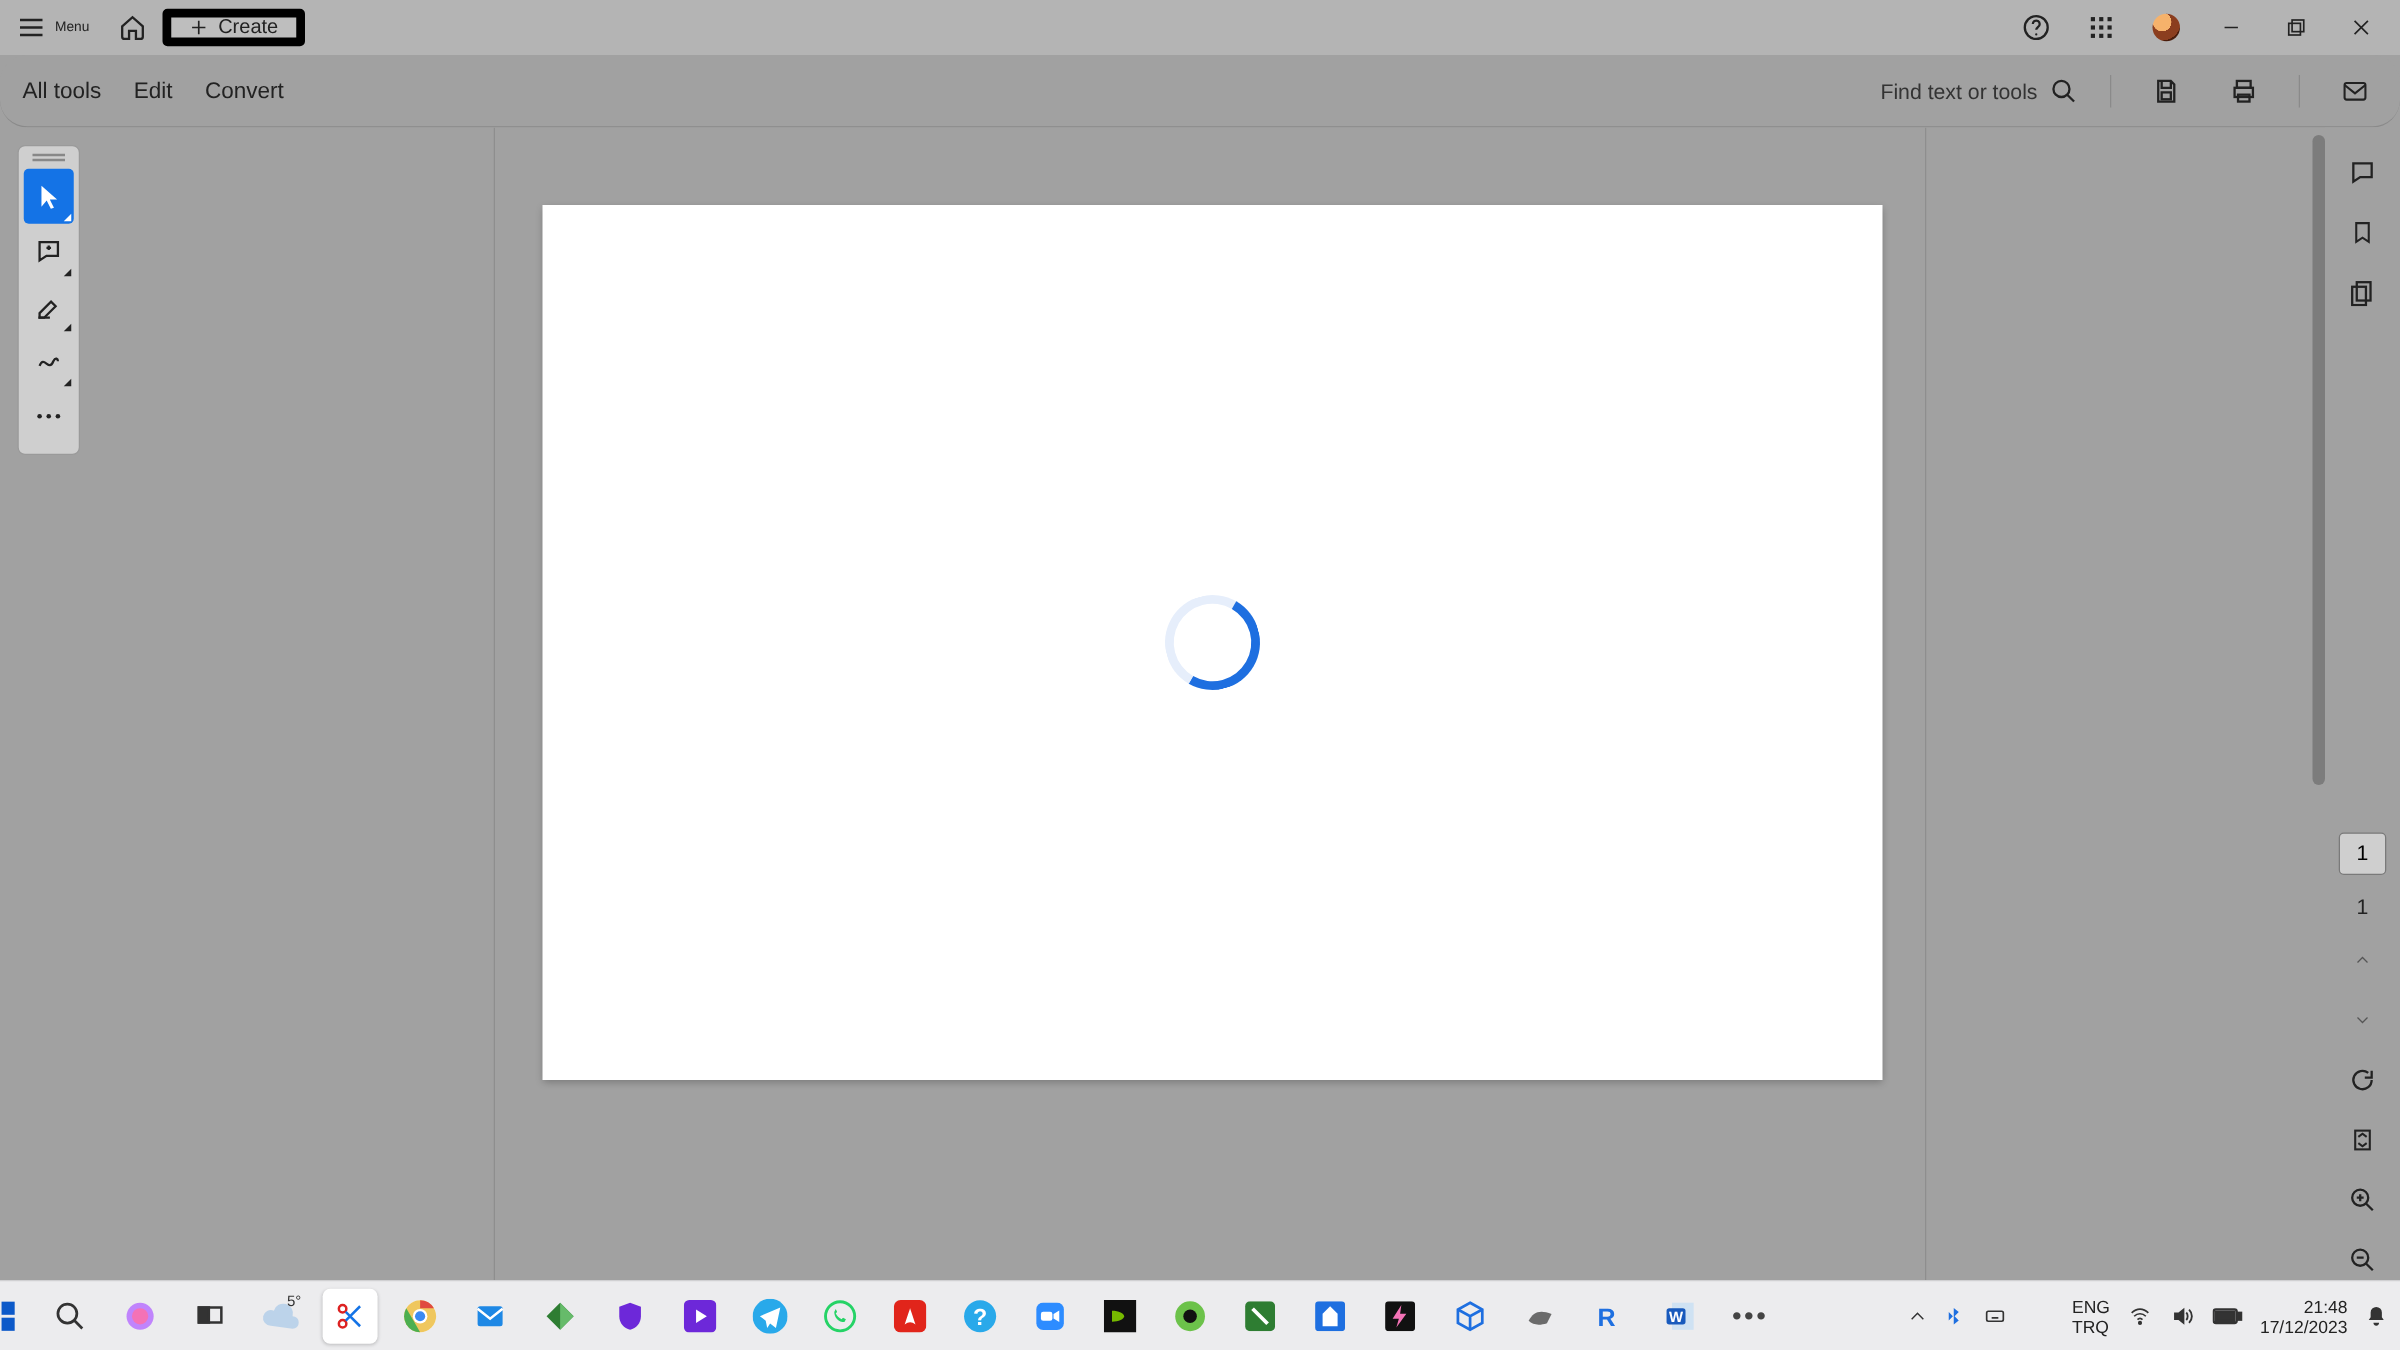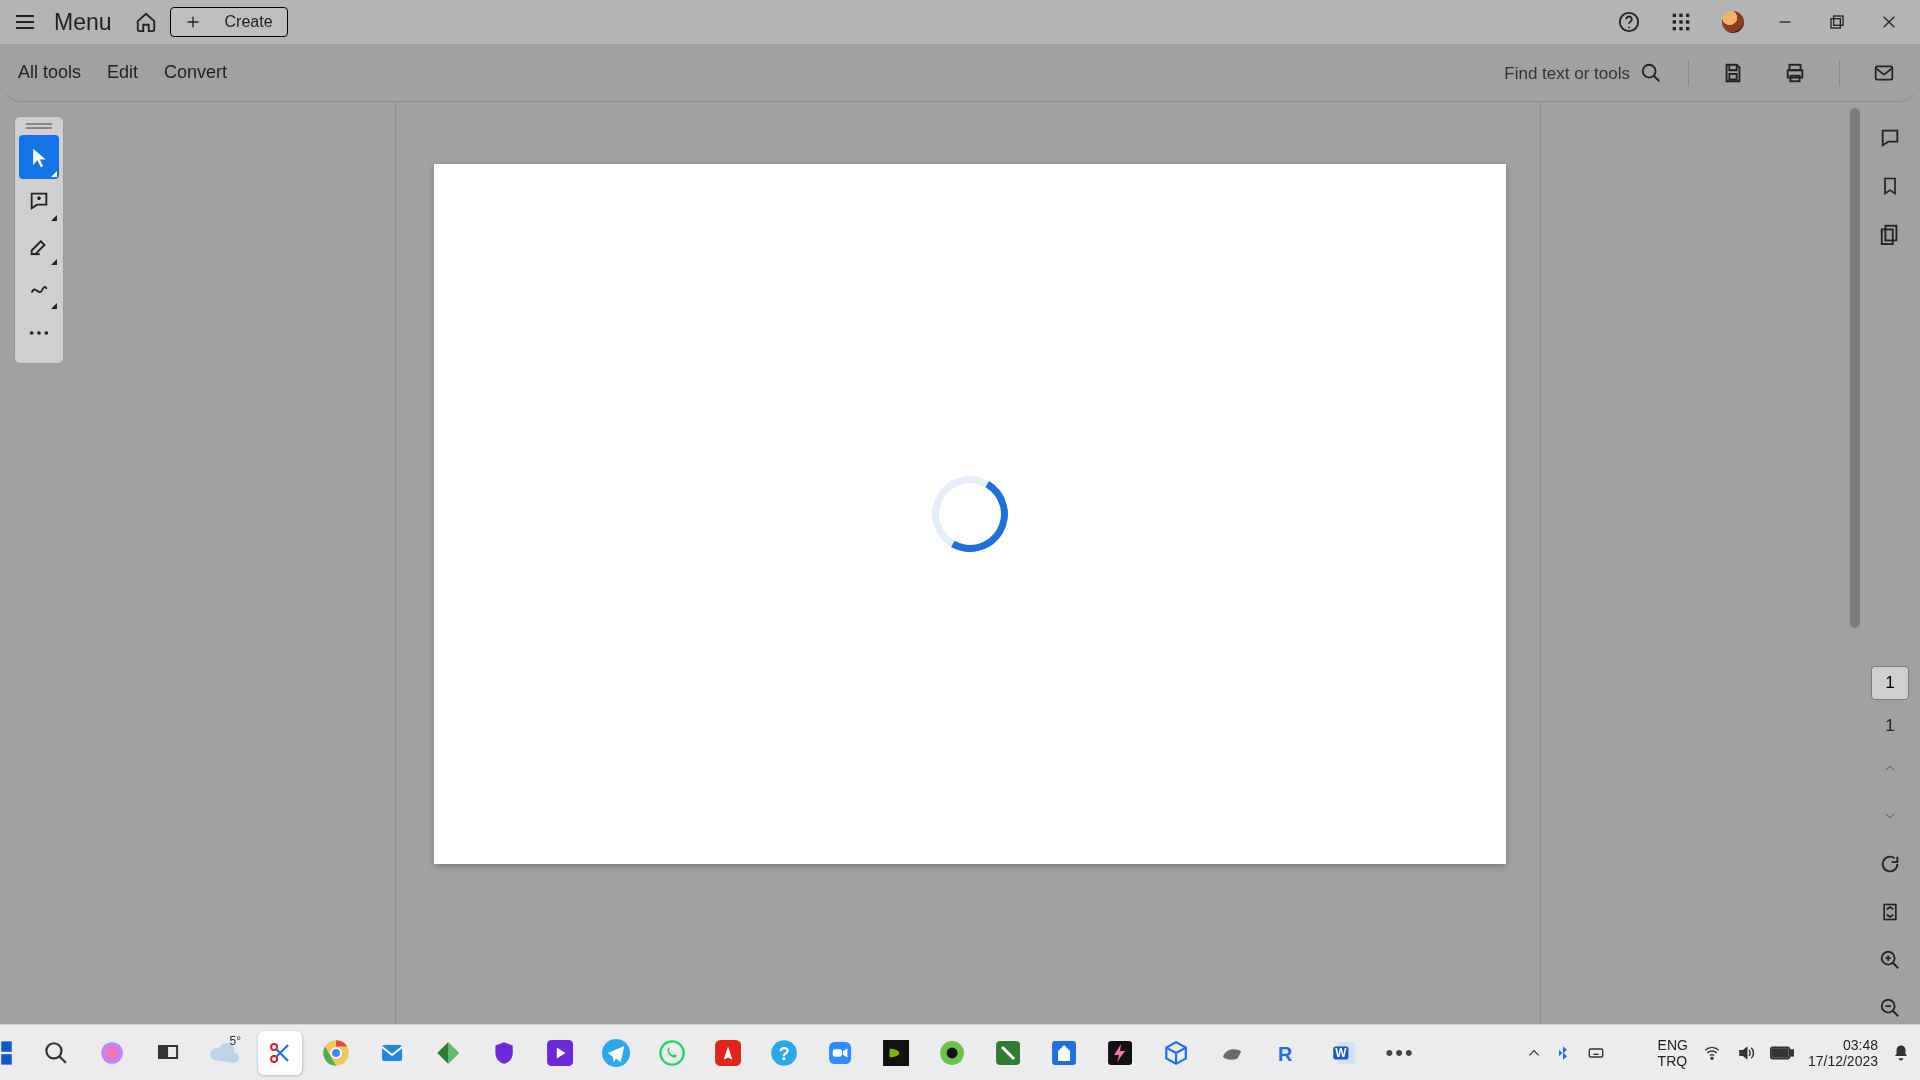--- a/index.html
+++ b/index.html
@@ -10,42 +10,42 @@
   position: absolute; left: 0; top: 0; width: 1920px; height: 1024px;
   background: #A1A1A1;
 }
 
 
 #tabstrip {
   height: 44px; background: #B4B4B4; display: flex; align-items: center;
   padding-left: 6px; gap: 6px;
 }
 .menubtn {
-  display: flex; align-items: center; gap: 20px; height: 32px; padding: 0 10px;
-  border-radius: 4px; color: #222; font-size: 23px;
+  display: flex; align-items: center; gap: 10px; height: 32px; padding: 0 10px;
+  border-radius: 4px; color: #222; font-size: 11px;
 }
 .hamb { width: 18px; height: 14px; display: inline-block; position: relative; }
 .hamb::before, .hamb::after, .hamb span {
   content: ""; position: absolute; left: 0; right: 0; height: 2px; background: #222;
 }
 .hamb::before { top: 0; } .hamb span { top: 6px; } .hamb::after { top: 12px; }
 
 .iconbtn {
   width: 36px; height: 32px; display: flex; align-items: center; justify-content: center;
   border-radius: 4px; color: #222;
 }
 .tab {
   display: flex; align-items: center; gap: 10px; height: 36px;
   background: #CACACA; padding: 0 12px 0 10px; border-radius: 6px 6px 0 0;
   font-size: 17px; color: #222; min-width: 240px; position: relative;
 }
 .tab .close { margin-left: auto; }
 .createbtn {
-  display: flex; align-items: center; gap: 24px; height: 30px; padding: 0 14px;
-  background: #BEBEBE; border: 1px solid #000000; border-radius: 4px;
+  display: flex; align-items: center; gap: 8px; height: 30px; padding: 0 14px;
+  background: #BEBEBE; border: 7px solid #000000; border-radius: 4px;
   font-size: 16px; color: #222;
 }
 .winctrls { margin-left: auto; display: flex; align-items: center; gap: 2px; padding-right: 6px; }
 .winctrls .iconbtn { width: 50px; height: 44px; border-radius: 0; }
 
 .avatar {
   width: 22px; height: 22px; border-radius: 50%;
   background: radial-gradient(circle at 35% 30%, #f6b26b 0 35%, #8b3e1f 36% 70%, #4a1d0c 71% 100%);
 }
 
@@ -540,20 +540,20 @@
     <svg width="20" height="18" viewBox="0 0 24 24" fill="none" stroke="#333" stroke-width="2">
         <path d="M4 9v6h4l5 4V5L8 9z" fill="#333"></path>
         <path d="M16 8c2 2 2 6 0 8M19 5c4 4 4 10 0 14"></path>
       </svg>
     <svg width="24" height="14" viewBox="0 0 26 14" fill="none" stroke="#333" stroke-width="2">
         <rect x="1" y="1" width="20" height="12" rx="2"></rect>
         <rect x="22" y="4" width="3" height="6" fill="#333"></rect>
         <rect x="3" y="3" width="16" height="8" fill="#333"></rect>
       </svg>
     <div class="clock">
-      <span>03:48</span>
+      <span>21:48</span>
       <span>17/12/2023</span>
     </div>
     <svg width="18" height="20" viewBox="0 0 24 24" fill="#333">
         <path d="M12 2a6 6 0 0 0-6 6v5l-2 3h16l-2-3V8a6 6 0 0 0-6-6zM9 19a3 3 0 0 0 6 0z"></path>
       </svg>
   </div>
 </div>
 
 </body></html>

